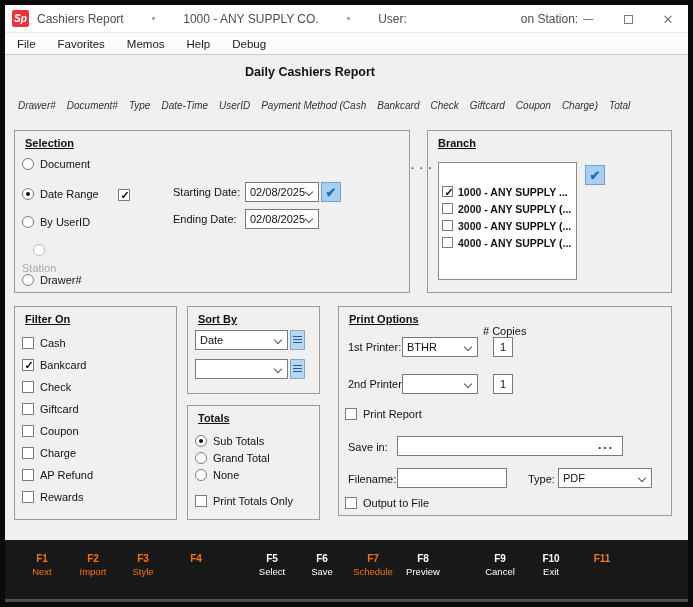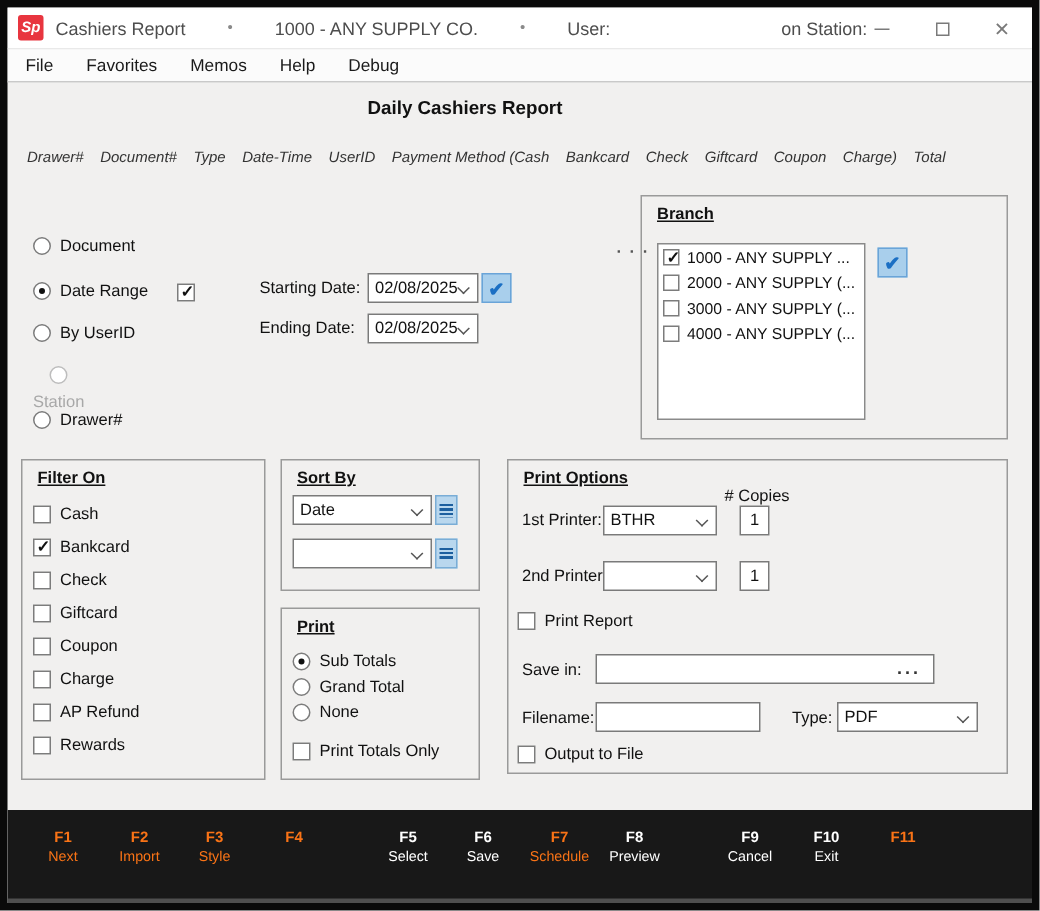--- a/index.html
+++ b/index.html
@@ -94,21 +94,21 @@
     align-items:center; justify-content:center;
   }
   .list-glyph {
     width:9px; height:9px;
     background:repeating-linear-gradient(to bottom,#1d5f9f 0 1.5px,transparent 1.5px 3px);
   }
   .browse-dots { position:absolute; right:8px; top:1px; font-size:12px; letter-spacing:2px; color:#333; font-weight:bold; }
   
   .branch-list {
     position:absolute; left:433px; top:157px; width:139px; height:118px;
-    background:#fff; border:1px solid #8a8a8a; padding:0 3px; overflow:hidden;
+    background:#fff; border:1px solid #8a8a8a; padding:20px 3px; overflow:hidden;font-weight:bold;
   }
   .branch-item { display:flex; align-items:center; gap:5px; height:17px; }
   .branch-item .cb { width:11px; height:11px; }
   .branch-item .lbl { font-size:10.5px; }
   .splitter-dots {
     position:absolute; left:406px; top:157px; font-size:11px; color:#555;
     letter-spacing:1px; font-weight:bold;
   }
   
   .fnbar {
@@ -172,20 +172,23 @@
     <span>UserID</span>
     <span>Payment Method (Cash</span>
     <span>Bankcard</span>
     <span>Check</span>
     <span>Giftcard</span>
     <span>Coupon</span>
     <span>Charge)</span>
     <span>Total</span>
   </div>
 
+  <div class="groupbox" style="left:9px; top:125px; width:396px; height:163px;">
+    <span class="gb-label">Selection</span>
+  </div>
   <div class="row" style="left:17px; top:151px;">
     <span class="radio"></span>
     <span class="lbl">Document</span>
   </div>
   <div class="row" style="left:17px; top:181px;">
     <span class="radio selected"></span>
     <span class="lbl">Date Range</span>
   </div>
   <div class="row" style="left:113px; top:182px;">
     <span class="cb checked"></span>
@@ -295,21 +298,21 @@
   </div>
   <div class="combo" style="position:absolute; left:190px; top:354px; width:93px;">
     <span></span>
     <span class="chev"></span>
   </div>
   <div class="list-btn" style="position:absolute; left:285px; top:354px; width:15px; height:20px;">
     <span class="list-glyph"></span>
   </div>
 
   <div class="groupbox" style="left:182px; top:400px; width:133px; height:115px;">
-    <span class="gb-label">Print</span>
+    <span class="gb-label">Totals</span>
   </div>
   <div class="row" style="left:190px; top:428px;">
     <span class="radio selected"></span>
     <span class="lbl">Sub Totals</span>
   </div>
   <div class="row" style="left:190px; top:445px;">
     <span class="radio"></span>
     <span class="lbl">Grand Total</span>
   </div>
   <div class="row" style="left:190px; top:462px;">

